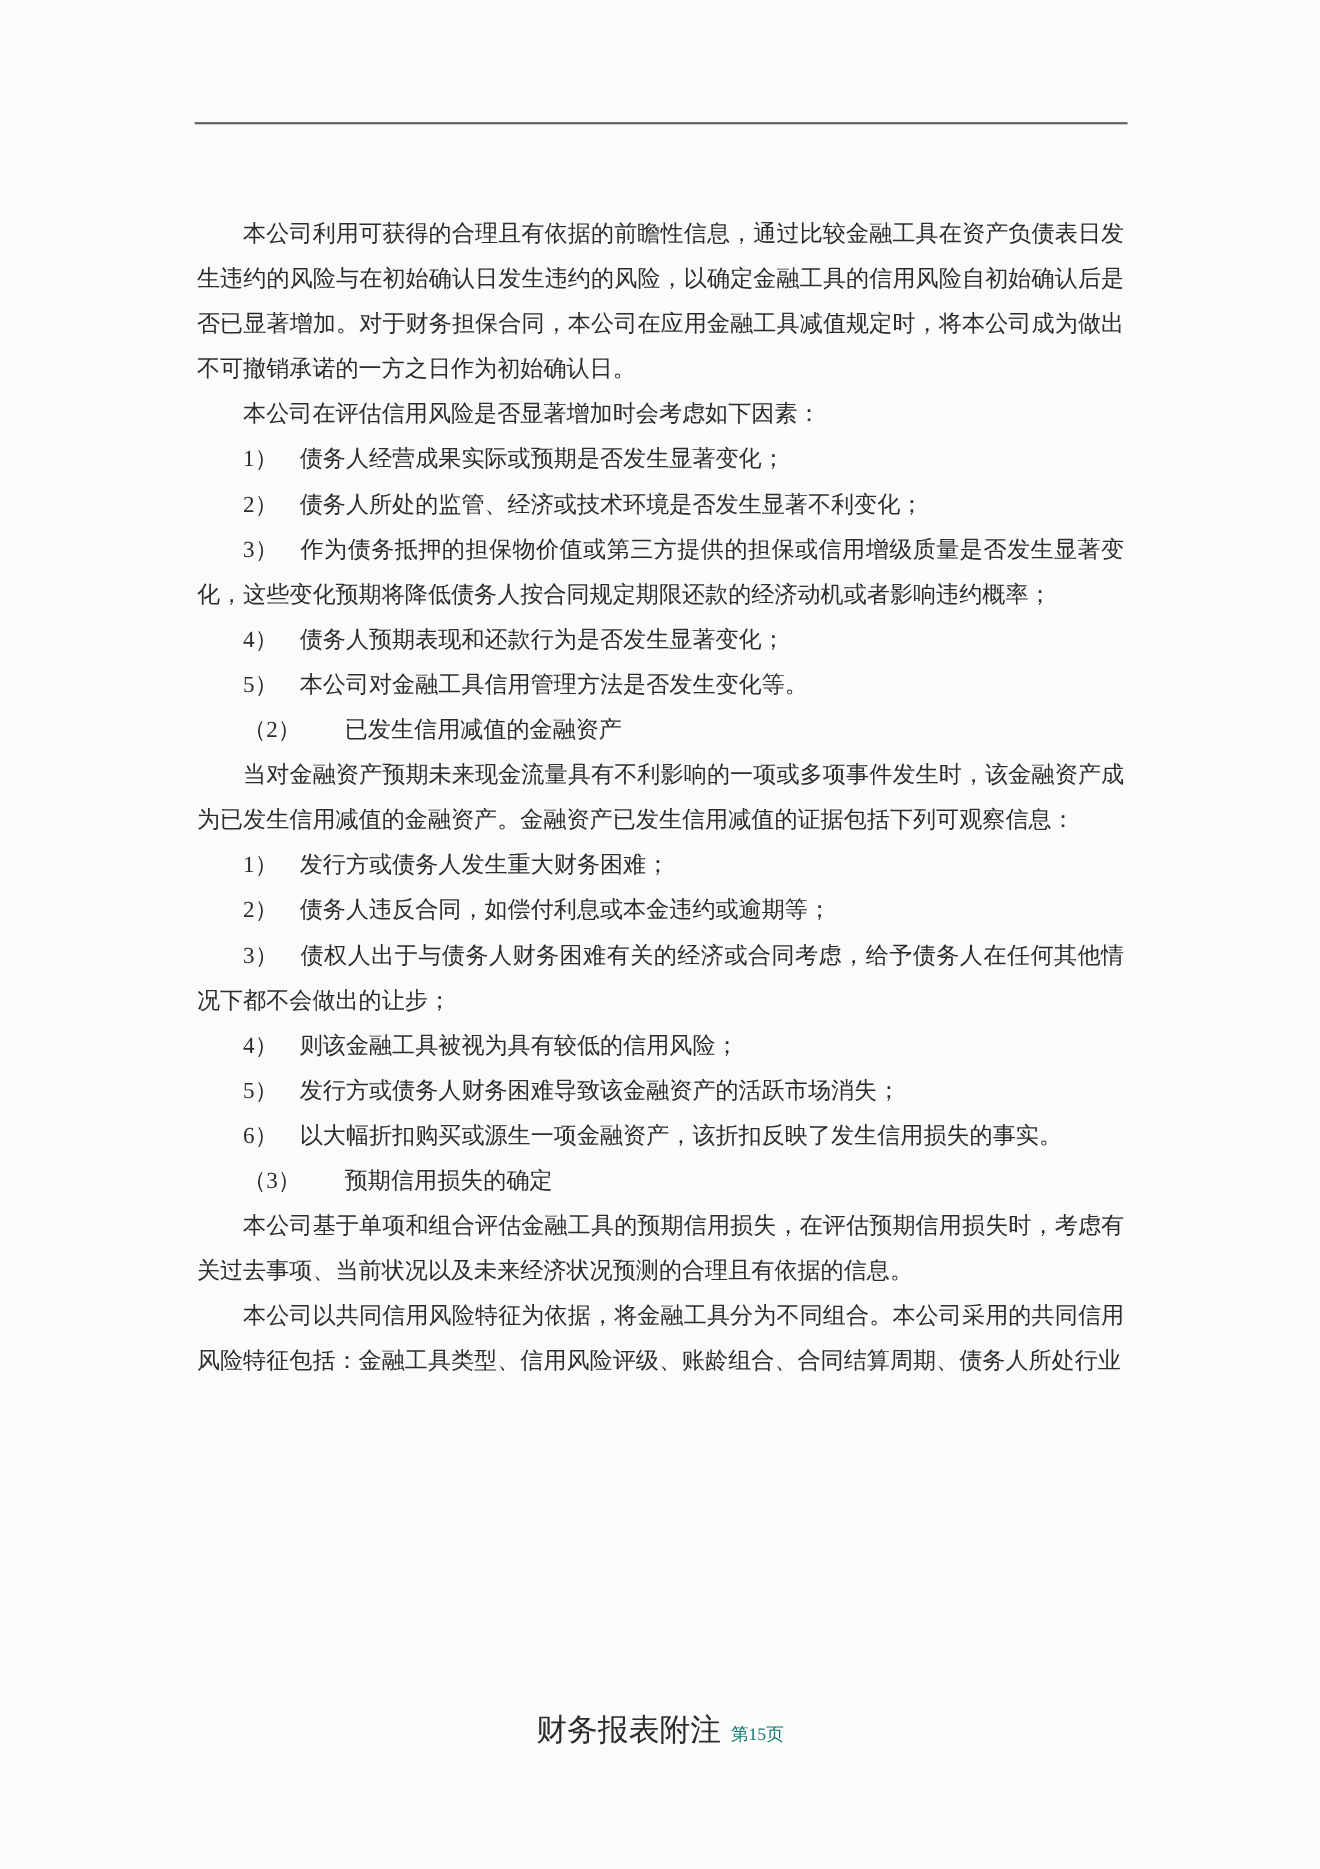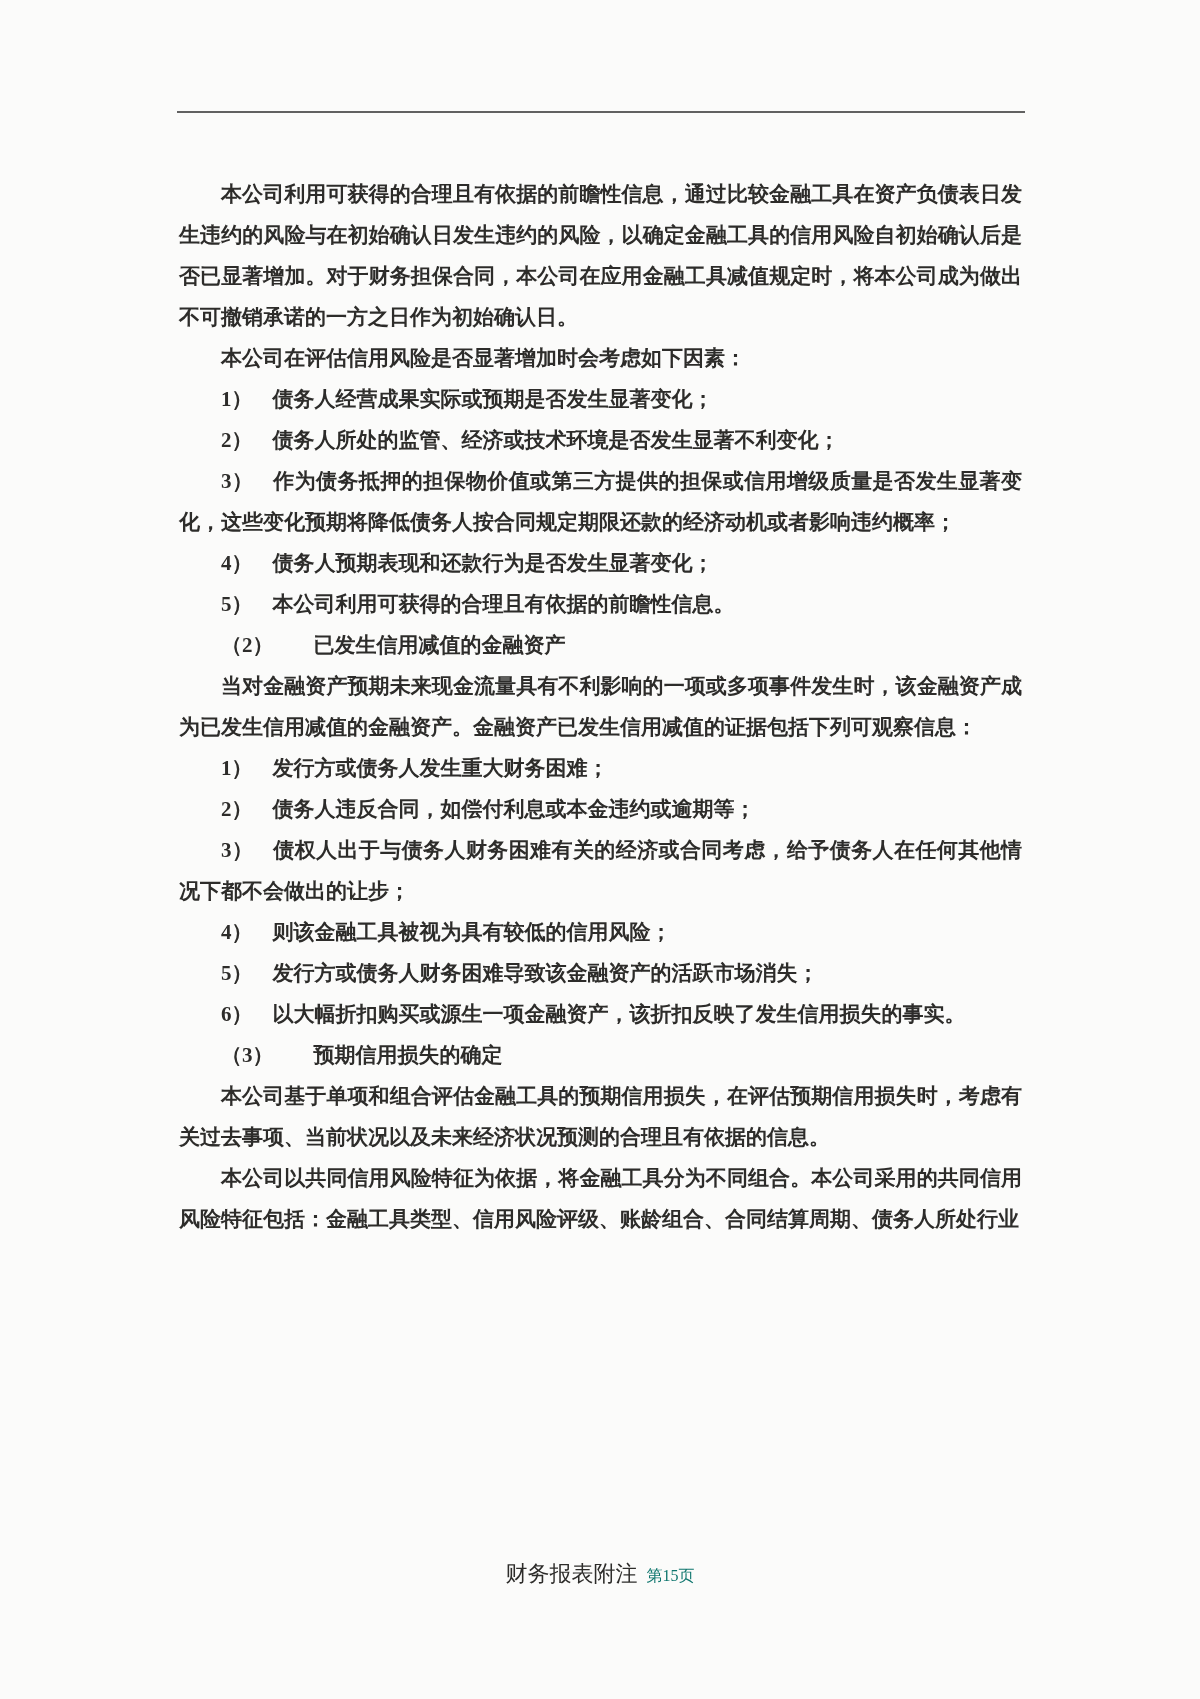--- a/index.html
+++ b/index.html
@@ -20,26 +20,25 @@
     position: absolute;
     left: 177px;
     top: 111px;
     width: 848px;
     height: 2px;
     background: #616161;
   }
   .doc-body {
     position: absolute;
     left: 179px;
-    top: 174px;
+    top: 192px;
     width: 843px;
     font-size: 21px;
     line-height: 41px;
     text-align: justify;
-    font-weight: bold;
   }
   .doc-body p {
     margin: 0;
     padding: 0;
     text-indent: 2em;
   }
   p.item .num {
     margin-right: 0.95em;
   }
   p.heading .num {
@@ -48,21 +47,21 @@
   .footer {
     position: absolute;
     left: 0;
     top: 1557px;
     width: 100%;
     text-align: center;
     line-height: 34px;
     white-space: nowrap;
   }
   .footer-title {
-    font-size: 22px;
+    font-size: 28px;
     color: #2d2c2a;
   }
   .footer-page {
     font-size: 16px;
     margin-left: 9px;
     color: #0f766e;
   }
 </style>
 </head>
 <body>
@@ -78,21 +77,21 @@
     <p class="para">本公司在评估信用风险是否显著增加时会考虑如下因素：</p>
 
     <p class="item"><span class="num">1）</span><span>债务人经营成果实际或预期是否发生显著变化；</span></p>
 
     <p class="item"><span class="num">2）</span><span>债务人所处的监管、经济或技术环境是否发生显著不利变化；</span></p>
 
     <p class="item"><span class="num">3）</span><span>作为债务抵押的担保物价值或第三方提供的担保或信用增级质量是否发生显著变化，这些变化预期将降低债务人按合同规定期限还款的经济动机或者影响违约概率；</span></p>
 
     <p class="item"><span class="num">4）</span><span>债务人预期表现和还款行为是否发生显著变化；</span></p>
 
-    <p class="item"><span class="num">5）</span><span>本公司利用可获得的合理且有依据的前瞻性信息。</span></p>
+    <p class="item"><span class="num">5）</span><span>本公司对金融工具信用管理方法是否发生变化等。</span></p>
 
 
     <p class="heading"><span class="num">（2）</span><span>已发生信用减值的金融资产</span></p>
 
     <p class="para">当对金融资产预期未来现金流量具有不利影响的一项或多项事件发生时，该金融资产成为已发生信用减值的金融资产。金融资产已发生信用减值的证据包括下列可观察信息：</p>
 
     <p class="item"><span class="num">1）</span><span>发行方或债务人发生重大财务困难；</span></p>
 
     <p class="item"><span class="num">2）</span><span>债务人违反合同，如偿付利息或本金违约或逾期等；</span></p>
 

